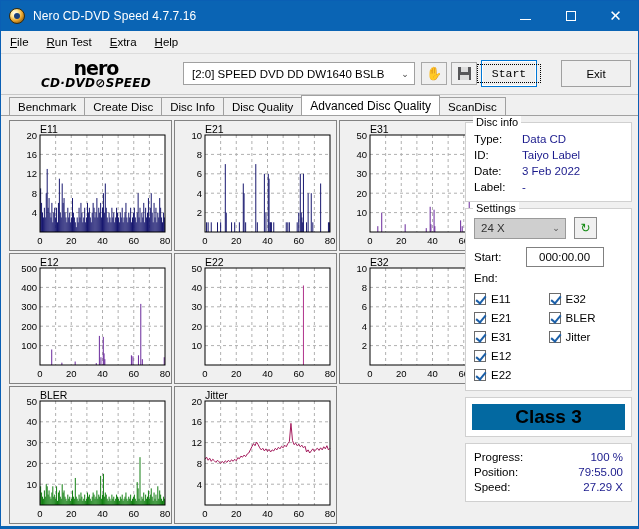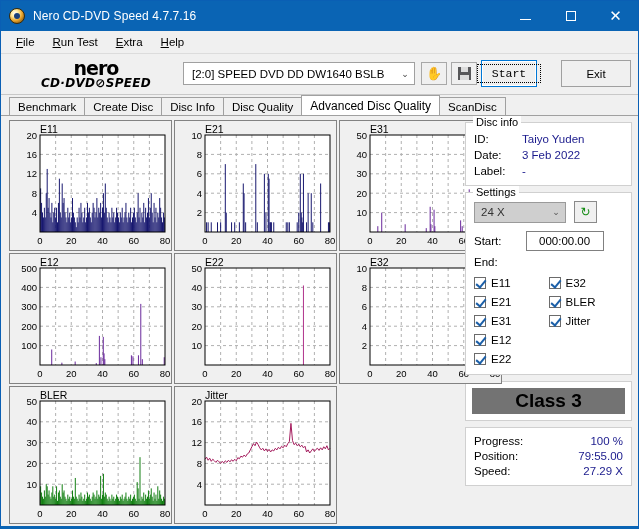--- a/index.html
+++ b/index.html
@@ -36,21 +36,21 @@
   .win-btn{
     width:45px;height:30px;display:flex;align-items:center;justify-content:center;
     color:#fff;font-size:13px;line-height:1;
   }
   .win-btn.min span{display:block;width:11px;height:1px;background:#fff;margin-top:6px;}
   .win-btn.max span{display:block;width:10px;height:10px;border:1px solid #fff;box-sizing:border-box;}
   .win-btn.close{font-size:15px;font-family:"DejaVu Sans",sans-serif;}
   
   .menubar{
     height:22px;flex:0 0 22px;background:#f0f0f0;display:flex;align-items:center;
-    border-bottom:1px solid #dcdcdc;padding-left:6px;
+    border-bottom:1px solid #dcdcdc;
   }
   .menu-item{padding:2px 9px;font-size:11.5px;color:#000;}
   .menu-item u{text-decoration:underline;}
   
   .toolbar{
     height:40px;flex:0 0 40px;background:#f0f0f0;display:flex;align-items:center;
     border-bottom:1px solid #c8c8c8;position:relative;
   }
   .nero-logo{
     width:150px;margin-left:20px;display:flex;flex-direction:column;
@@ -163,21 +163,21 @@
     box-sizing:border-box;position:relative;flex:0 0 12px;
   }
   .chkbox:after{
     content:"";position:absolute;left:3px;top:0px;width:4px;height:8px;
     border:solid #1b5fa8;border-width:0 2px 2px 0;transform:rotate(40deg);
   }
   .classbox{
     border:1px solid #d0d0d0;background:#fff;padding:6px;margin-bottom:6px;text-align:center;
   }
   .class-inner{
-    background:#737373;color:#000;font-weight:bold;font-size:19px;padding:2px 8px;
+    background:#0369a1;color:#000;font-weight:bold;font-size:19px;padding:2px 8px;
     font-family:"Liberation Sans",sans-serif;
   }
   .statusbox{border:1px solid #d0d0d0;background:#fff;padding:6px 8px;}
   .st-row{display:flex;font-size:11.5px;line-height:15px;}
   .st-row .sk{flex:1;color:#000;}
   .st-row .sv{color:#1a1a8c;text-align:right;}
   .statusbar{
     flex:0 0 8px;height:8px;background:#0a64b4;
   }
 </style>
@@ -833,22 +833,26 @@
           </div>
       </div>
       <div></div>
     </div>
 
     <div class="rightpane">
 
       <div class="group" style="flex:0 0 auto;">
         <div class="legend">Disc info</div>
         <div class="kv">
+          <div class="k">Type:</div>
+          <div class="v">Data CD</div>
+        </div>
+        <div class="kv">
           <div class="k">ID:</div>
-          <div class="v">Taiyo Yuden</div>
+          <div class="v">Taiyo Label</div>
         </div>
         <div class="kv">
           <div class="k">Date:</div>
           <div class="v">3 Feb 2022</div>
         </div>
         <div class="kv">
           <div class="k">Label:</div>
           <div class="v">-</div>
         </div>
       </div>

